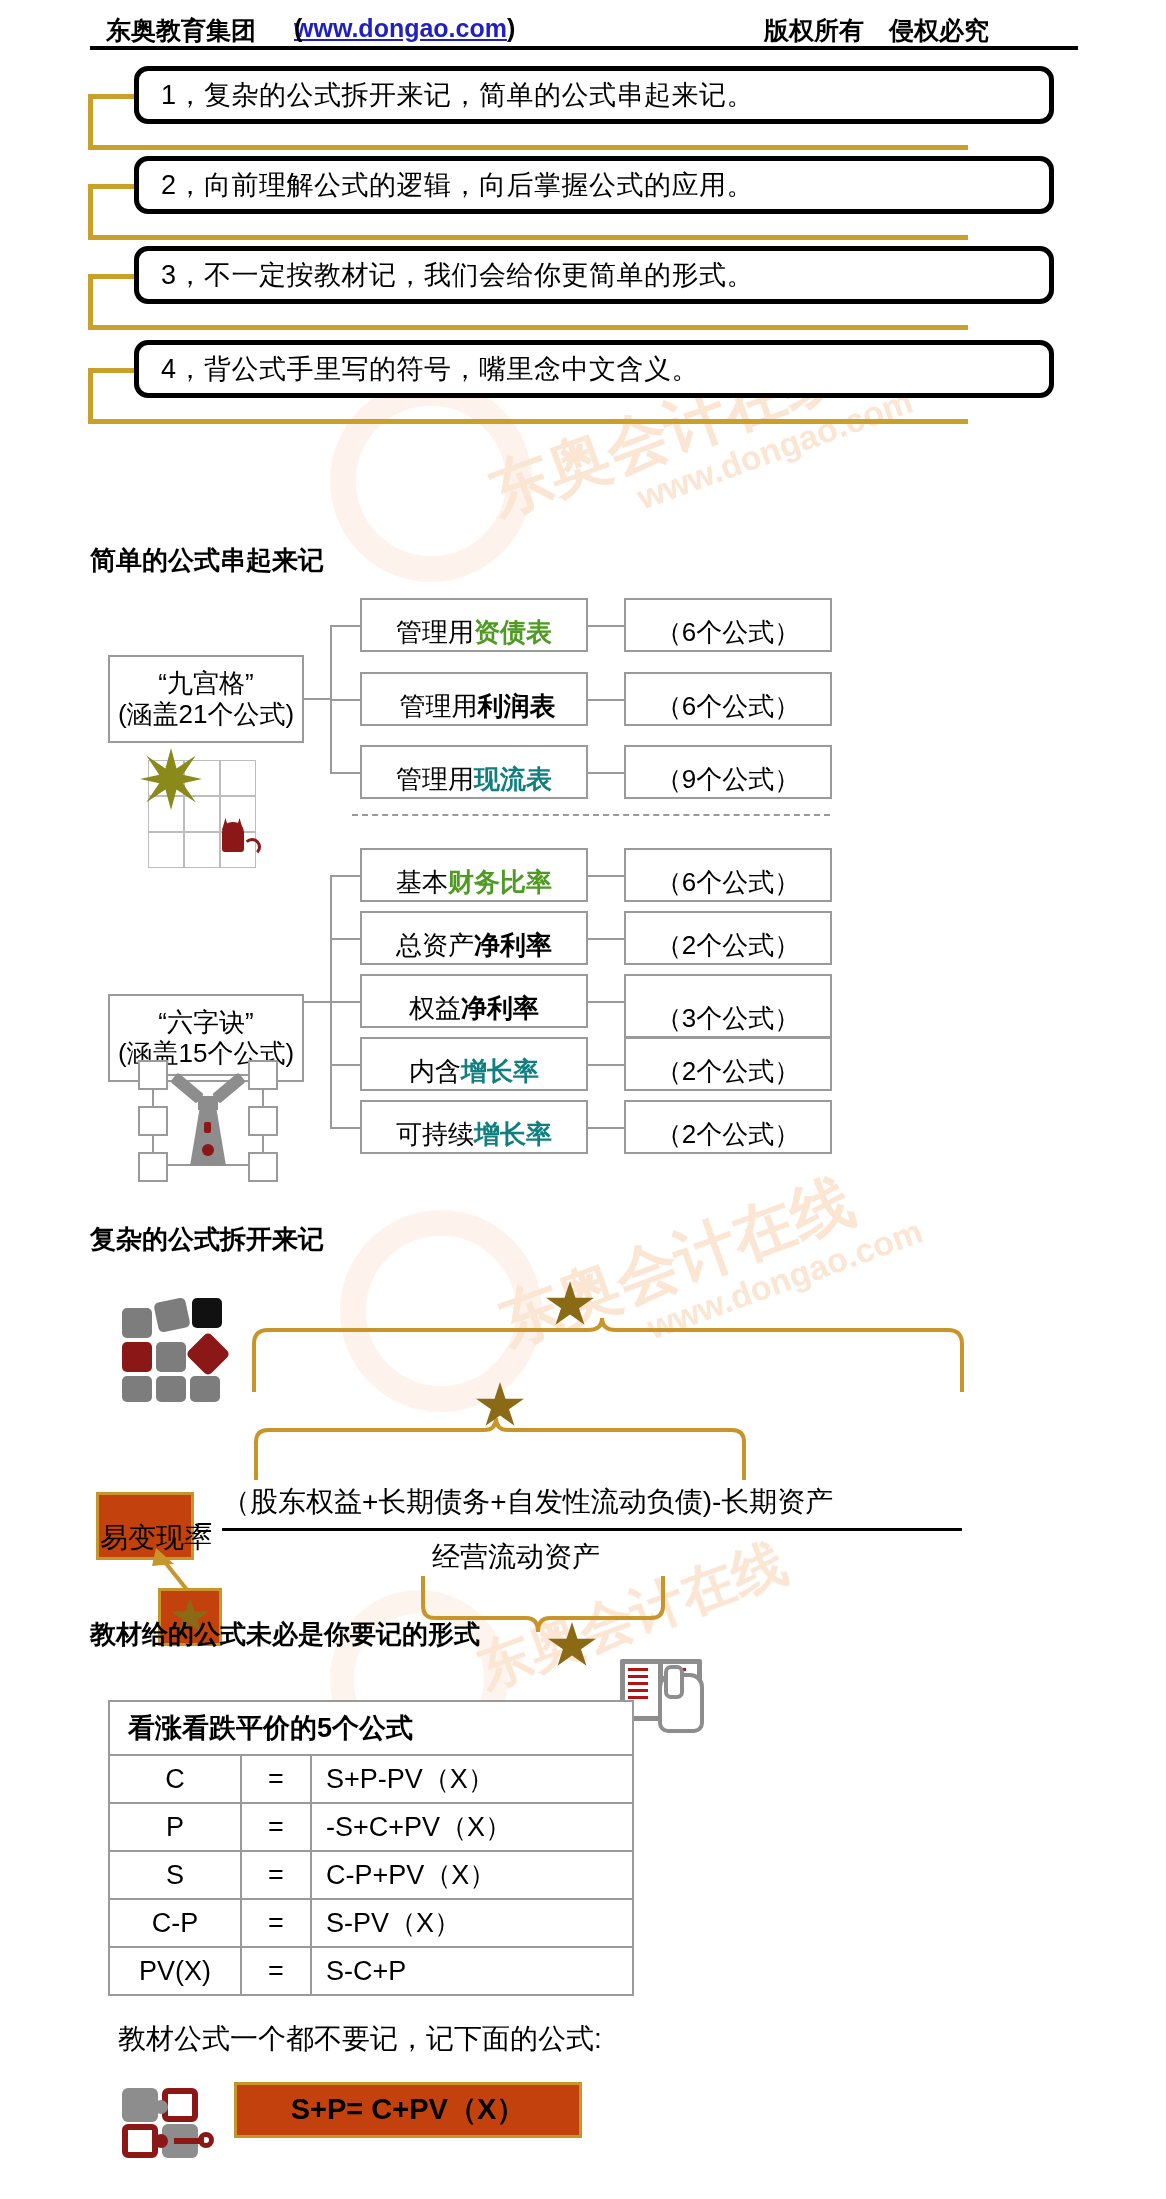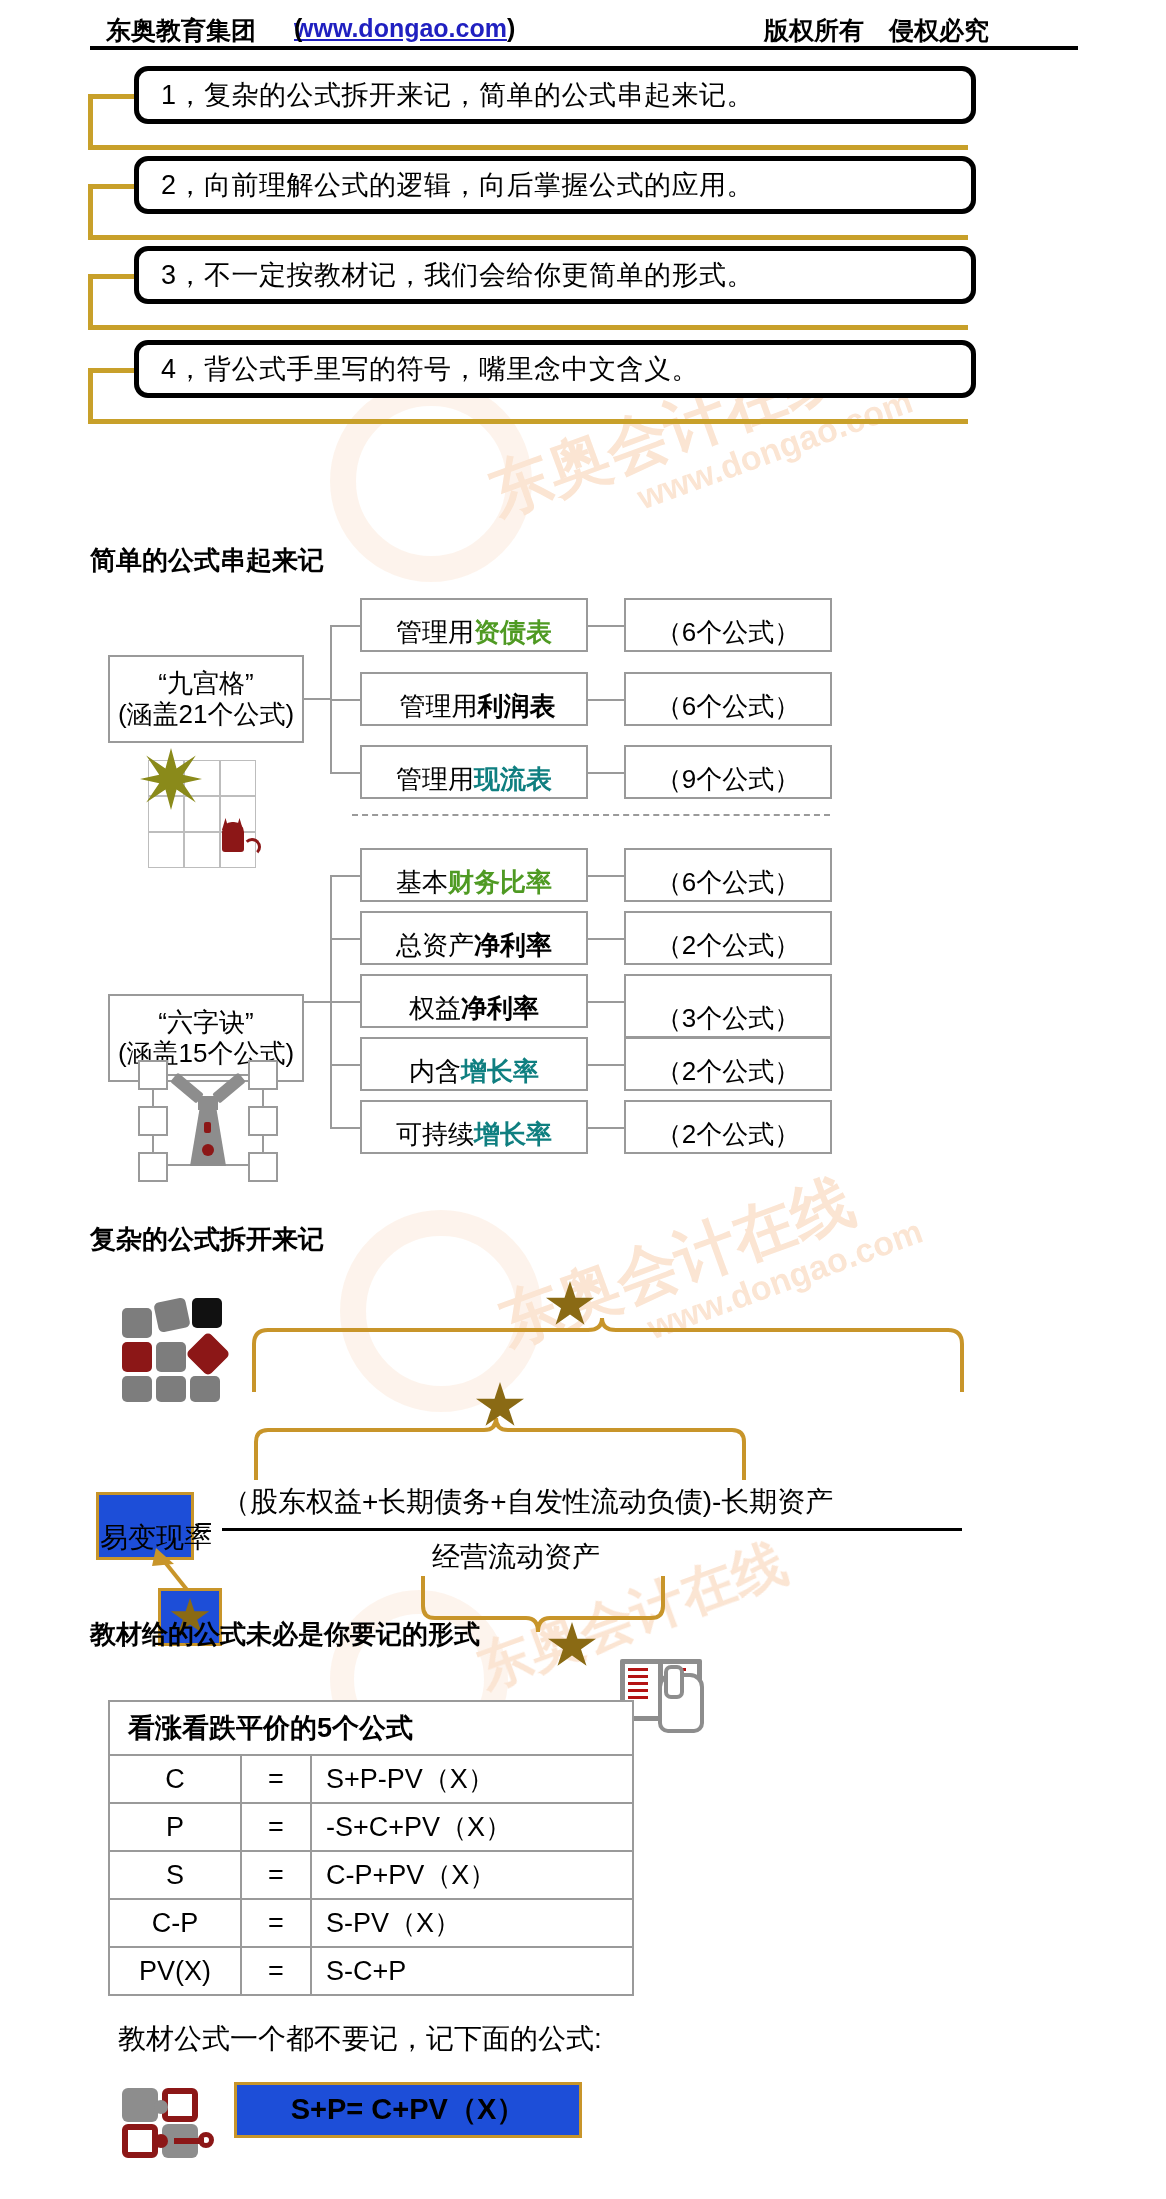--- a/index.html
+++ b/index.html
@@ -22,21 +22,21 @@
   .hdr-url{left:278px;top:4px;}
   .hdr-url a{color:#2020c0;text-decoration:underline;}
   .hdr-paren{color:#000;}
   .hdr-cr{left:748px;top:4px;}
   .hdr-rule{position:absolute;left:90px;top:46px;width:988px;height:4px;background:#000;}
 
   
   .rulewrap{position:absolute;left:0;width:1166px;height:84px;}
   .gold-frame{position:absolute;left:88px;top:28px;width:880px;height:56px;
      border:5px solid #c8a02a;border-right:none;box-sizing:border-box;}
-  .blk-box{position:absolute;left:134px;top:0px;width:842px;height:58px;
+  .blk-box{position:absolute;left:134px;top:0px;width:920px;height:58px;
      border:5px solid #000;border-radius:14px;background:#fff;box-sizing:border-box;
      display:flex;align-items:center;}
   .blk-box span{font-size:27px;letter-spacing:.5px;padding-left:22px;white-space:nowrap;}
 
   
   .sect{position:absolute;font-size:26px;font-weight:bold;white-space:nowrap;}
 
   
   .nodebox{position:absolute;border:2px solid #9a9a9a;background:#fff;box-sizing:border-box;
     display:flex;align-items:flex-end;justify-content:center;white-space:nowrap;}
@@ -62,21 +62,21 @@
   .hline{position:absolute;background:#9a9a9a;}
 
   .sq{position:absolute;border-radius:5px;}
 
   .star5{position:absolute;background:#8a6a14;
      clip-path:polygon(50% 0%,61% 35%,98% 35%,68% 57%,79% 91%,50% 70%,21% 91%,32% 57%,2% 35%,39% 35%);}
 
   
   .fx{position:absolute;font-size:28px;white-space:nowrap;}
   .frac-line{position:absolute;background:#000;height:3px;}
-  .goldbox{position:absolute;border:3px solid #c8952a;box-sizing:border-box;background:#1d4ed8;
+  .goldbox{position:absolute;border:3px solid #c8952a;box-sizing:border-box;background:#c2410c;
      display:flex;align-items:center;justify-content:center;}
 
   
   .ftab{position:absolute;border-collapse:collapse;background:#fff;}
   .ftab td{border:2px solid #9a9a9a;font-size:27px;padding:2px 6px;height:42px;}
   .ftab .hd{font-size:27px;font-weight:bold;text-align:left;padding-left:18px;height:48px;}
   .ftab .c1{width:118px;text-align:center;}
   .ftab .c2{width:56px;text-align:center;}
   .ftab .c3{width:300px;text-align:left;padding-left:14px;}
 

